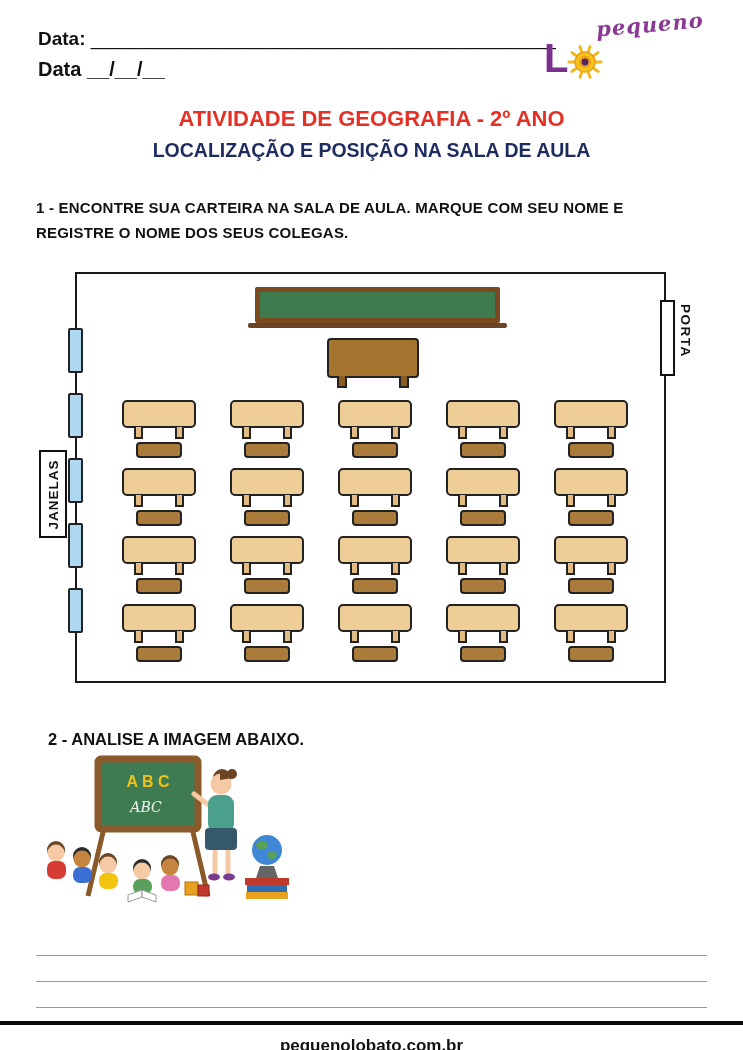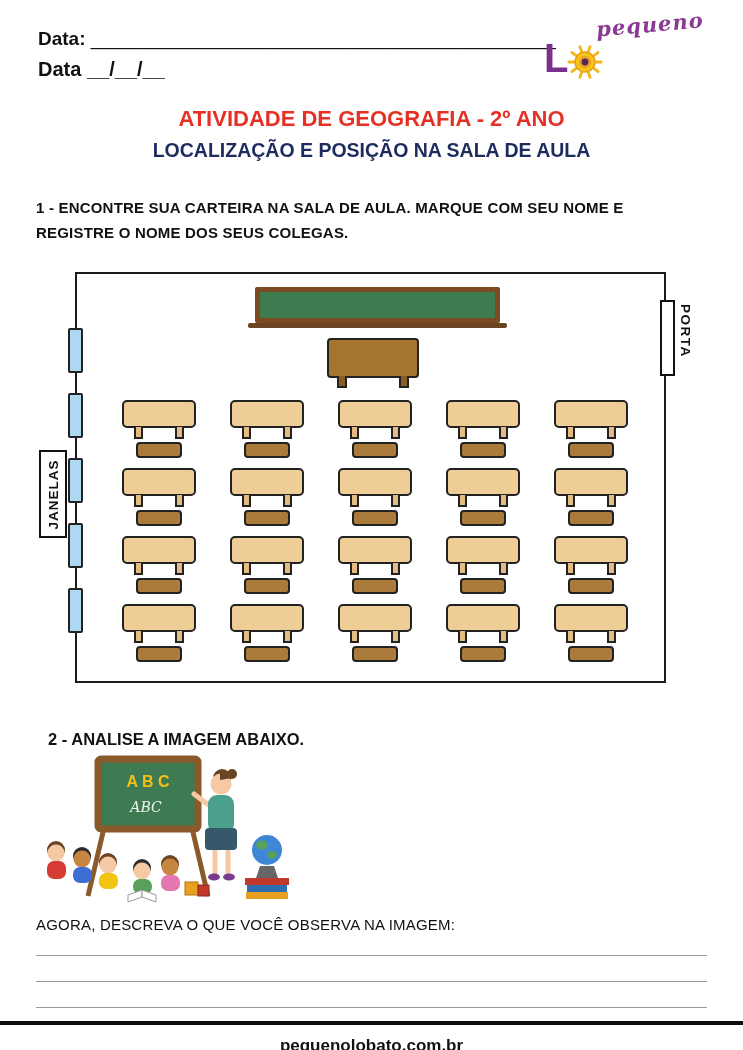--- a/index.html
+++ b/index.html
@@ -309,21 +309,20 @@
 
     <rect x="203" y="124" width="44" height="7" fill="#c0392b"></rect>
     <rect x="205" y="131" width="40" height="7" fill="#2f6db3"></rect>
     <rect x="204" y="138" width="42" height="7" fill="#e8a020"></rect>
     <path d="M218 112 l14 0 l4 12 l-22 0 z" fill="#666"></path>
     <circle cx="225" cy="96" r="15" fill="#3f87d6"></circle>
     <ellipse cx="220" cy="91" rx="6" ry="4.5" fill="#58a05c"></ellipse>
     <ellipse cx="230" cy="101" rx="5" ry="4" fill="#58a05c"></ellipse>
   </svg>
 
-  <div class="prompt">AGORA, DESCREVA O QUE VOCÊ OBSERVA NA IMAGEM:</div>
   <div class="answer-lines" id="answerLines">
       <div class="answer-line"></div>
       <div class="answer-line"></div>
       <div class="answer-line"></div>
     </div>
 
   <div class="footer-bar"></div>
   <div class="footer-text">pequenolobato.com.br</div>
 
 </div>

